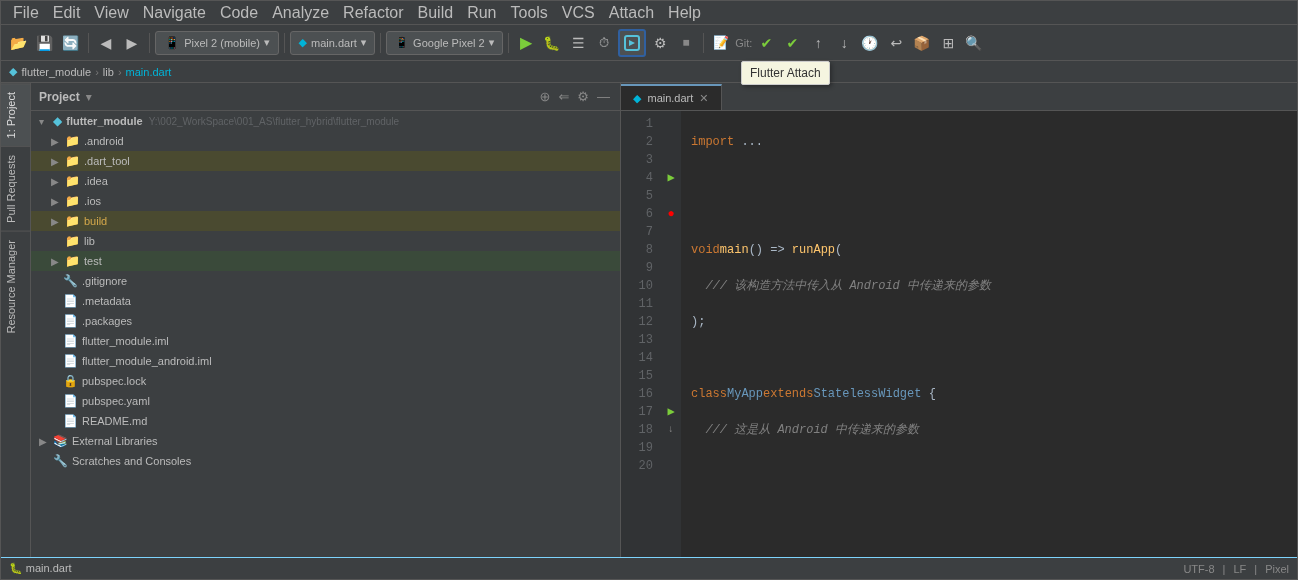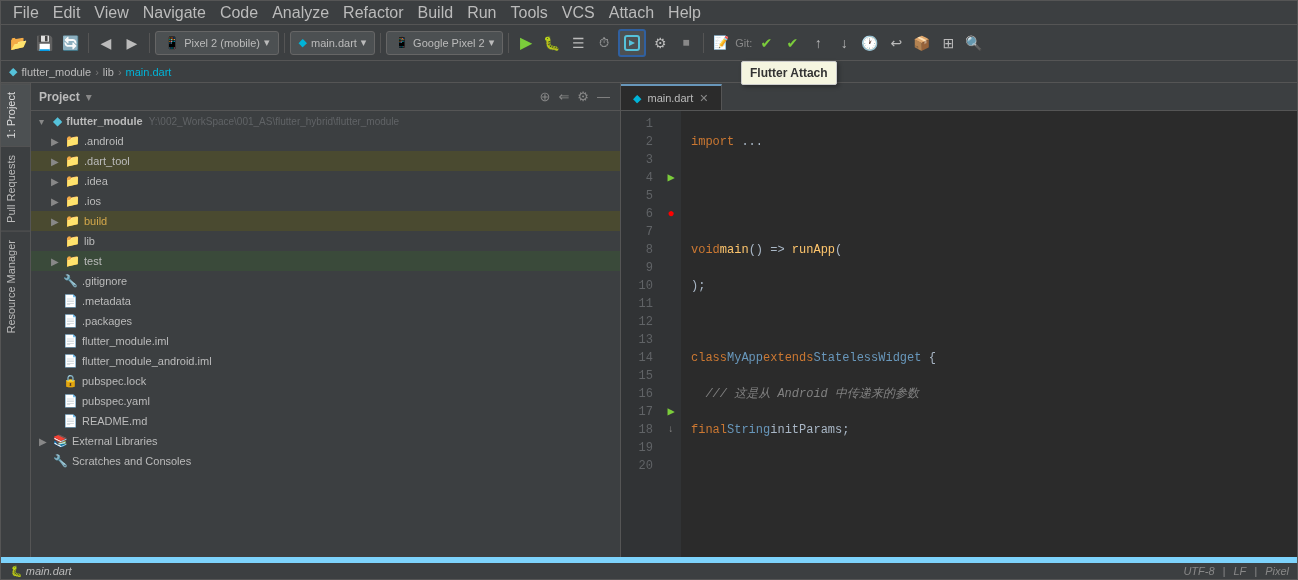--- a/index.html
+++ b/index.html
@@ -102,21 +102,20 @@
       left: 740px;
       background: #f5f5e0;
       border: 1px solid #ccc;
       padding: 4px 8px;
       font-size: 12px;
       color: #333;
       z-index: 100;
       border-radius: 2px;
       white-space: nowrap;
       box-shadow: 2px 2px 4px rgba(0,0,0,0.3);
-      font-weight: bold;
     }
     .flutter-attach-btn-highlighted {
       border: 2px solid #3060a0 !important;
       background: #4c5052;
     }
     
     .breadcrumb-bar {
       background: #3c3f41;
       height: 22px;
       display: flex;
@@ -280,28 +279,27 @@
     .code-line.breakpoint { background: #4b1e1e; }
     
     .kw { color: #cc7832; }
     .fn { color: #ffc66d; text-align: right; }
     .comment { color: #808080; font-style: italic; }
     .cn { color: #6897bb; }
     
     .status-bar {
       height: 22px;
       background: #3c3f41;
-      border-top: 6px solid #7dd3fc;
+      border-top: 1px solid #7dd3fc;
       display: flex;
       align-items: center;
       padding: 0 8px;
       color: #888;
       font-size: 11px;
       gap: 8px;
-      font-style: italic;
     }
     
     .tree-container::-webkit-scrollbar { width: 6px; }
     .tree-container::-webkit-scrollbar-track { background: #3c3f41; }
     .tree-container::-webkit-scrollbar-thumb { background: #555; border-radius: 3px; }
     .code-area::-webkit-scrollbar { width: 6px; height: 6px; }
     .code-area::-webkit-scrollbar-track { background: #2b2b2b; }
     .code-area::-webkit-scrollbar-thumb { background: #555; border-radius: 3px; }
     .line-num-row {
       height: 18px;
@@ -615,25 +613,25 @@
           <div class="gutter-row" style="color:#888; font-size:10px;">↓</div>
           <div class="gutter-row"></div>
           <div class="gutter-row"></div>
         </div>
 
         <div class="code-area">
 <div class="code-line"><span class="kw">import</span> ...</div>
 <div class="code-line"></div>
 <div class="code-line"></div>
 <div class="code-line"><span class="kw">void</span> <span class="fn">main</span>() =&gt; <span class="fn">runApp</span>(</div>
+<div class="code-line"><span class="comment">  /// 该构造方法中传入从 Android 中传递来的参数</span></div>
 <div class="code-line">);</div>
 <div class="code-line"></div>
 <div class="code-line"><span class="kw">class</span> <span class="cn">MyApp</span> <span class="kw">extends</span> <span class="cn">StatelessWidget</span> {</div>
 <div class="code-line"><span class="comment">  /// 这是从 Android 中传递来的参数</span></div>
-<div class="code-line">  <span class="kw">final</span> <span class="cn">String</span> <span style="color:#a9b7c6;">initParams</span>;</div>
 
 
 
 
 
 
 
 
 
         </div>

